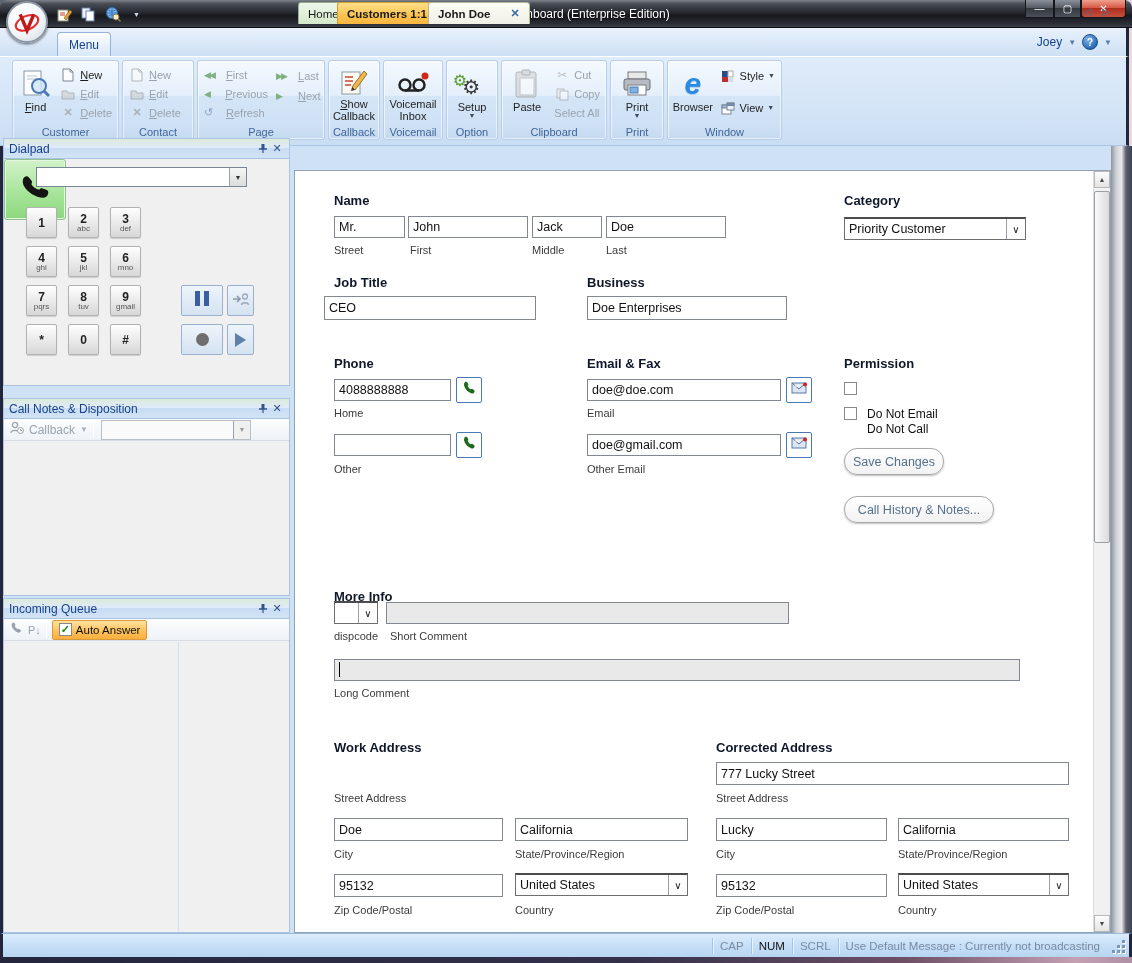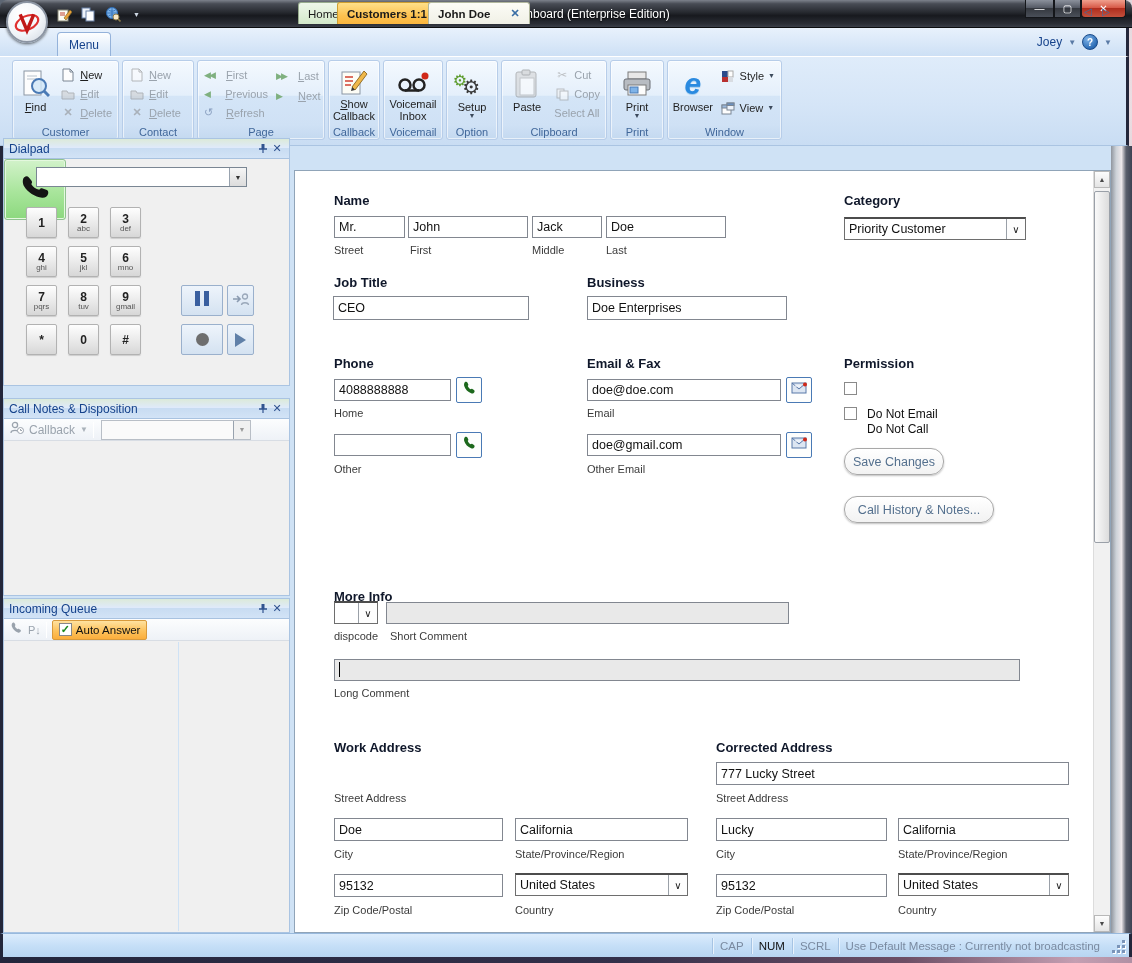--- a/index.html
+++ b/index.html
@@ -626,21 +626,21 @@
   <span class="lbl" style="left:237px;top:73px;">Middle</span>
   <span class="lbl" style="left:311px;top:73px;">Last</span>
 
   <div class="hdg" style="left:549px;top:22px;">Category</div>
   <div class="combo" style="left:549px;top:46px;width:182px;">
     <span class="ctxt">Priority Customer</span>
     <span class="cbtn">∨</span>
   </div>
 
   <div class="hdg" style="left:39px;top:104px;">Job Title</div>
-  <input class="fld" style="left: 38px; top: 125px; width: 196px; height: 24px;" value="CEO">
+  <input class="fld" style="left: 29px; top: 125px; width: 212px; height: 24px;" value="CEO">
   <div class="hdg" style="left:292px;top:104px;">Business</div>
   <input class="fld" style="left: 292px; top: 125px; width: 200px; height: 24px;" value="Doe Enterprises">
 
   <div class="hdg" style="left:39px;top:185px;">Phone</div>
   <input class="fld" style="left: 39px; top: 208px; width: 117px;" value="4088888888">
   <div class="iconbtn" style="left:161px;top:206px;">
     <span><svg width="16" height="16" viewBox="0 0 24 24">
           <path d="M6.5 2.8 C8 2.2 9 2.6 9.6 3.8 L10.8 6.2 C11.3 7.2 11 8 10.1 8.7 C10.6 10.8 12.4 13 14.6 14 C15.4 13.2 16.2 13 17.1 13.6 L19.4 15.1 C20.5 15.8 20.7 16.9 20 18.2 C19 20 17.2 20.6 15.2 19.9 C10.4 18.2 6.2 13.8 4.8 9 C4.2 7 4.8 3.5 6.5 2.8 Z" fill="#1c681c"></path>
         </svg></span>
   </div>

